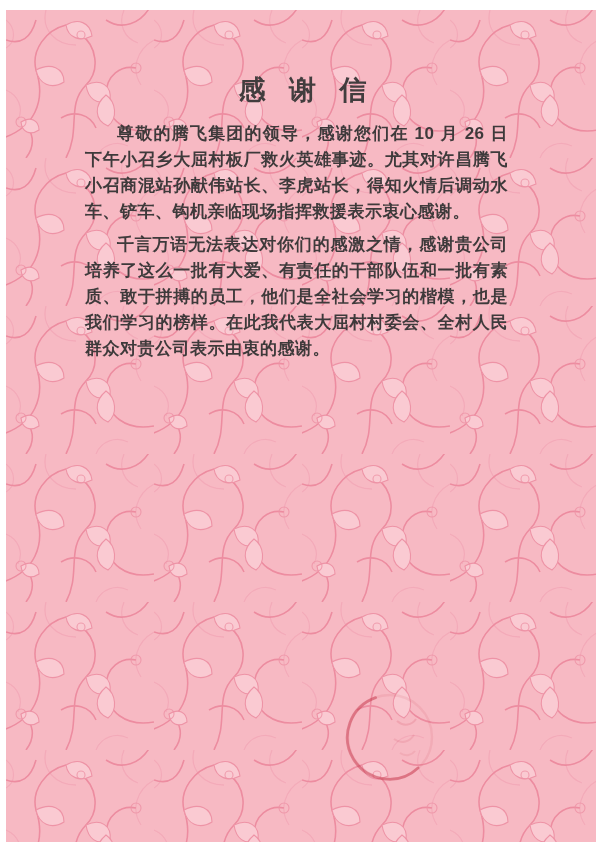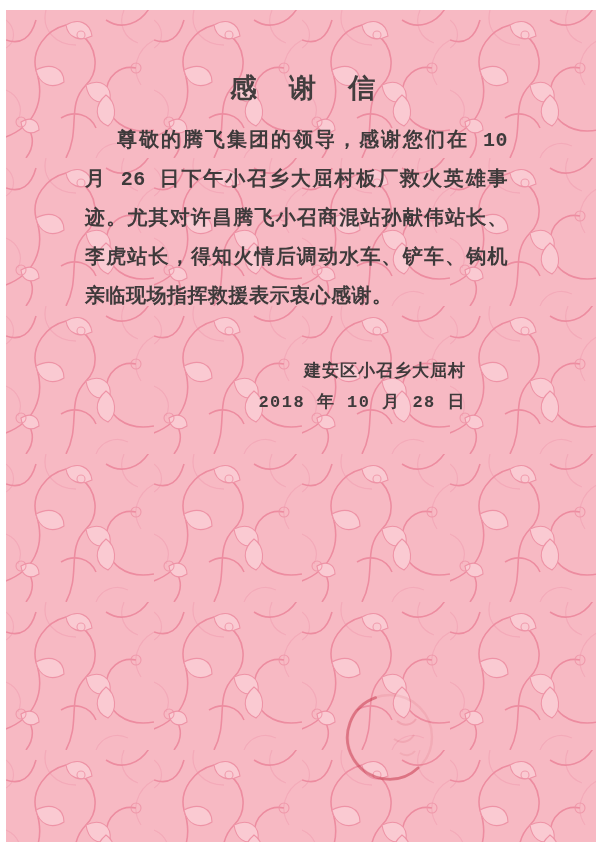--- a/index.html
+++ b/index.html
@@ -18,21 +18,20 @@
     background: #ffffff;
   }
   .paper {
     position: absolute;
     left: 6px;
     top: 10px;
     width: 590px;
     height: 832px;
     background: #f7b9c3;
     overflow: hidden;
-    font-family: Liberation Mono, monospace;
   }
   .pattern-bg {
     position: absolute;
     left: 0;
     top: 0;
     width: 100%;
     height: 100%;
     display: block;
   }
   .content {
@@ -46,22 +45,22 @@
     font-size: 27px;
     line-height: 34px;
     font-weight: 700;
     text-align: center;
     letter-spacing: 8px;
     text-indent: 8px;
     color: #423d3e;
   }
   .para {
     margin: 0 12px 7px 0;
-    font-size: 20px;
-    line-height: 39px;
+    font-size: 17px;
+    line-height: 26px;
     font-weight: 600;
     letter-spacing: 0.5px;
     text-align: justify;
     text-justify: inter-ideograph;
     text-indent: 32px;
   }
   .sign-block {
     margin-top: 40px;
     text-align: right;
     padding-right: 54px;
@@ -135,21 +134,18 @@
       <path d="M33.6,6.6 A42,42 0 1 0 76,77" fill="none" stroke="#c83b50" stroke-width="2.8" stroke-linecap="round" opacity="0.5"></path>
       <path d="M55,30 C62,36 70,34 74,28" fill="none" stroke="#d14a5e" stroke-width="2" opacity="0.18"></path>
       <path d="M52,48 C60,54 68,50 72,44" fill="none" stroke="#d14a5e" stroke-width="2" opacity="0.15"></path>
       <path d="M58,62 C64,66 70,64 73,60" fill="none" stroke="#d14a5e" stroke-width="2" opacity="0.12"></path>
     </svg>
 
     <div class="content">
       <h1 class="title">感 谢 信</h1>
 
       <p class="para">尊敬的腾飞集团的领导，感谢您们在 10 月 26 日下午小召乡大屈村板厂救火英雄事迹。尤其对许昌腾飞小召商混站孙献伟站长、李虎站长，得知火情后调动水车、铲车、钩机亲临现场指挥救援表示衷心感谢。</p>
+      <p class="para">千言万语无法表达对你们的感激之情，感谢贵公司培养了这么一批有大爱、有责任的干部队伍和一批有素质、敢于拼搏的员工，他们是全社会学习的楷模，也是我们学习的榜样。在此我代表大屈村村委会、全村人民群众对贵公司表示由衷的感谢。</p>
 
-      <div class="sign-block">
-        <div class="signature">建安区小召乡大屈村</div>
-        <div class="date">2018 年 10 月 28 日</div>
-      </div>
     </div>
 
   </div>
 </div>
 
 </body></html>

